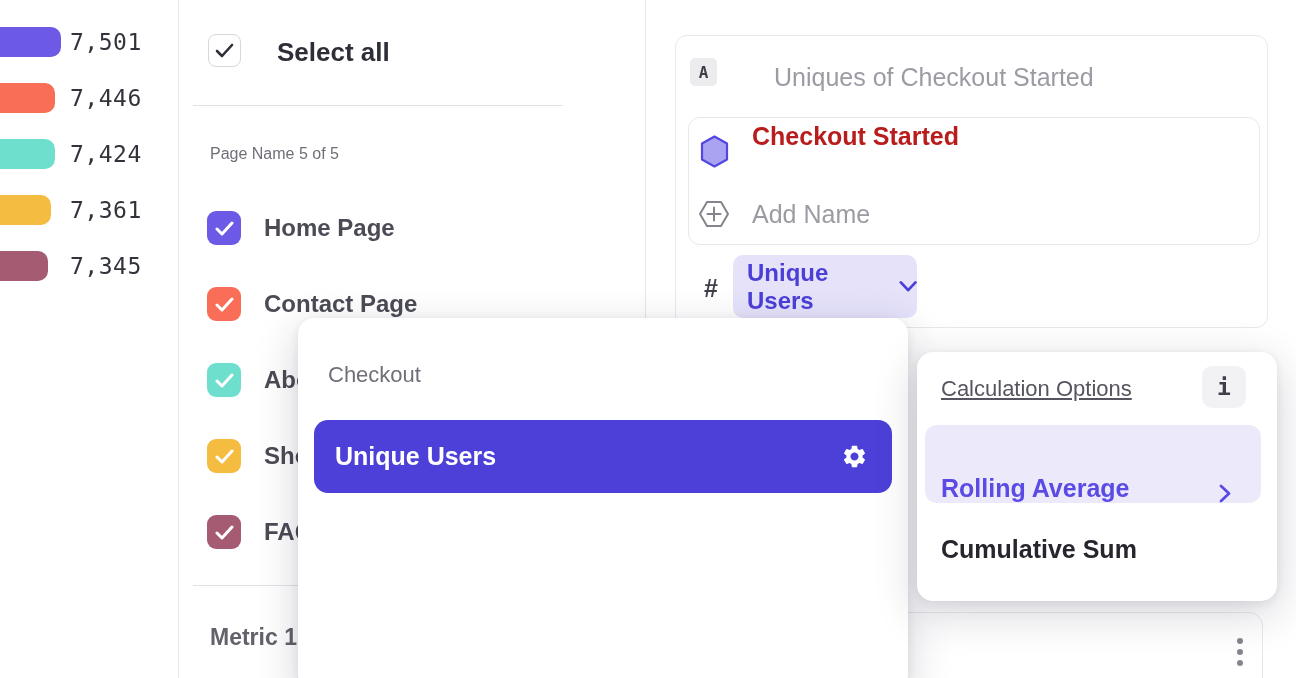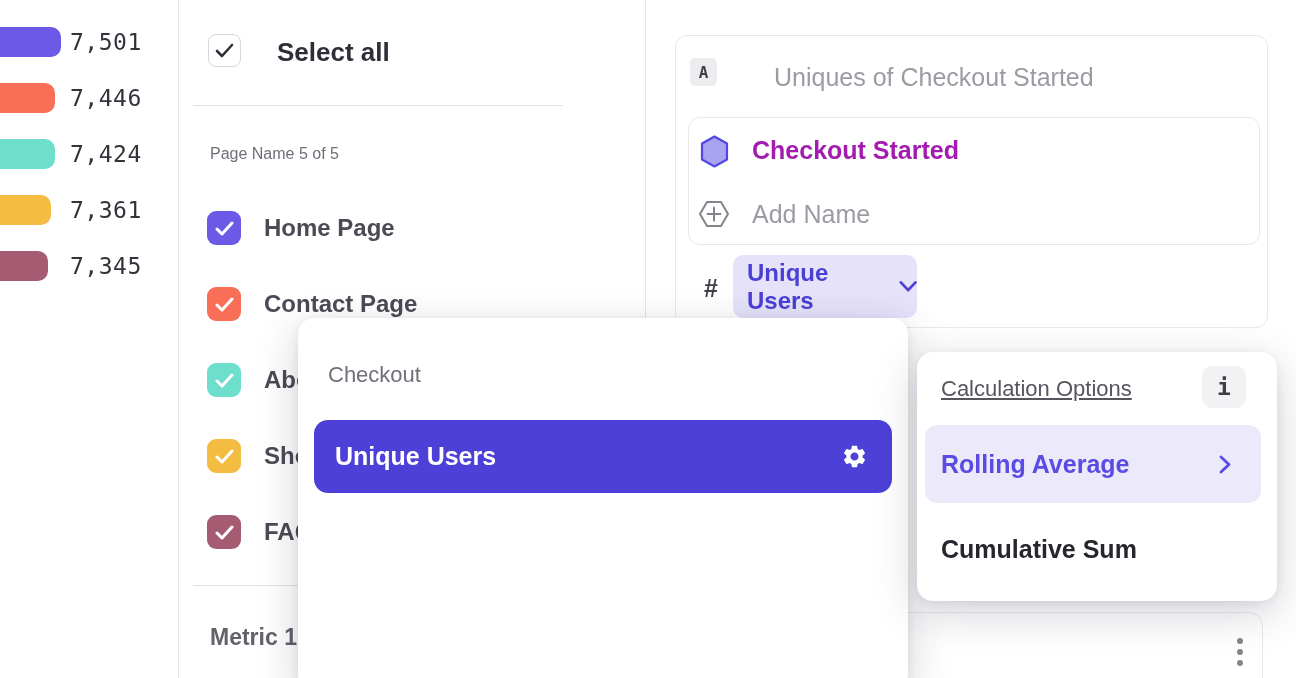--- a/index.html
+++ b/index.html
@@ -31,21 +31,21 @@
   .row-label{position:absolute;left:264px;height:34px;line-height:34px;font-size:24px;font-weight:600;color:#4b4b55;white-space:nowrap;}
   .footer-label{position:absolute;left:210px;top:624px;font-size:23px;font-weight:600;color:#62626b;}
   
   .card{position:absolute;background:#fff;border:1px solid #e8e8eb;border-radius:12px;box-sizing:border-box;}
   .a-badge{
     position:absolute;left:690px;top:58px;width:27px;height:28px;background:#ececef;border-radius:5px;
     display:flex;align-items:center;justify-content:center;
     font-family:"DejaVu Sans Mono",monospace;font-size:16px;font-weight:700;color:#3f3f49;
   }
   .series-placeholder{position:absolute;left:737px;top:63px;height:28px;line-height:28px;font-size:25px;color:#9b9ba4;margin-left:37px;}
-  .event-name{position:absolute;left:752px;top:136px;height:28px;line-height:28px;font-size:25px;font-weight:700;color:#a21caf;}
+  .event-name{position:absolute;left:752px;top:122px;height:28px;line-height:28px;font-size:25px;font-weight:700;color:#b91c1c;}
   .add-label{position:absolute;left:752px;top:200px;height:28px;line-height:28px;font-size:25px;font-weight:500;color:#9b9ba4;}
   .hash{position:absolute;left:704px;top:274px;font-size:25px;font-weight:700;color:#3f3f49;}
   .metric-chip{
     position:absolute;left:733px;top:255px;width:184px;height:63px;background:#e5e2fa;border-radius:10px;
     display:flex;align-items:center;
   }
   .metric-chip span{margin-left:14px;font-size:24px;font-weight:700;color:#4b3fd6;}
   .metric-chip svg{margin-left:10px;}
   .dots{position:absolute;left:1237px;top:638px;display:flex;flex-direction:column;gap:5px;}
   .dots i{width:6px;height:6px;border-radius:50%;background:#85858d;}
@@ -71,21 +71,21 @@
   
   #calc-popup{left:917px;top:352px;width:360px;height:249px;z-index:30;}
   .calc-title{position:absolute;left:24px;top:24px;font-size:22px;color:#55555f;text-decoration:underline;}
   .info-chip{
     position:absolute;left:285px;top:14px;width:44px;height:42px;background:#f2f2f4;border-radius:10px;
     display:flex;align-items:center;justify-content:center;
     font-family:"DejaVu Sans Mono",monospace;font-size:23px;font-weight:700;color:#3f3f49;
   }
   .rolling-row{
     position:absolute;left:8px;top:73px;width:336px;height:78px;background:#eceafa;border-radius:12px;
-    display:flex;align-items:center;
+    display:flex;align-items:flex-end;
   }
   .rolling-row span{margin-left:16px;font-size:25px;font-weight:600;color:#5a4be4;flex:1;}
   .rolling-row svg{margin-right:30px;}
   .cumulative{position:absolute;left:24px;top:183px;font-size:25px;font-weight:600;color:#26262e;}
 </style>
 </head>
 <body>
 
 <div>
   <div class="bar" style="top: 27px; width: 61px; background: rgb(108, 89, 230);"></div>

